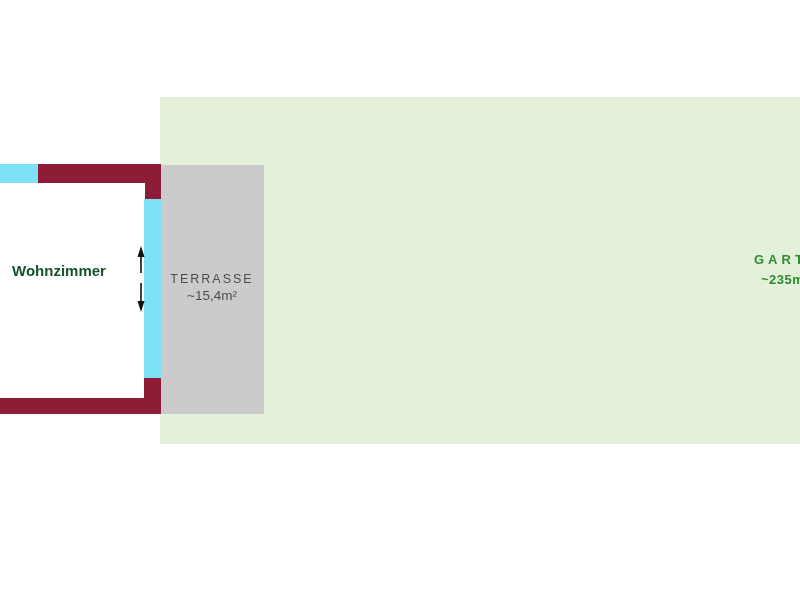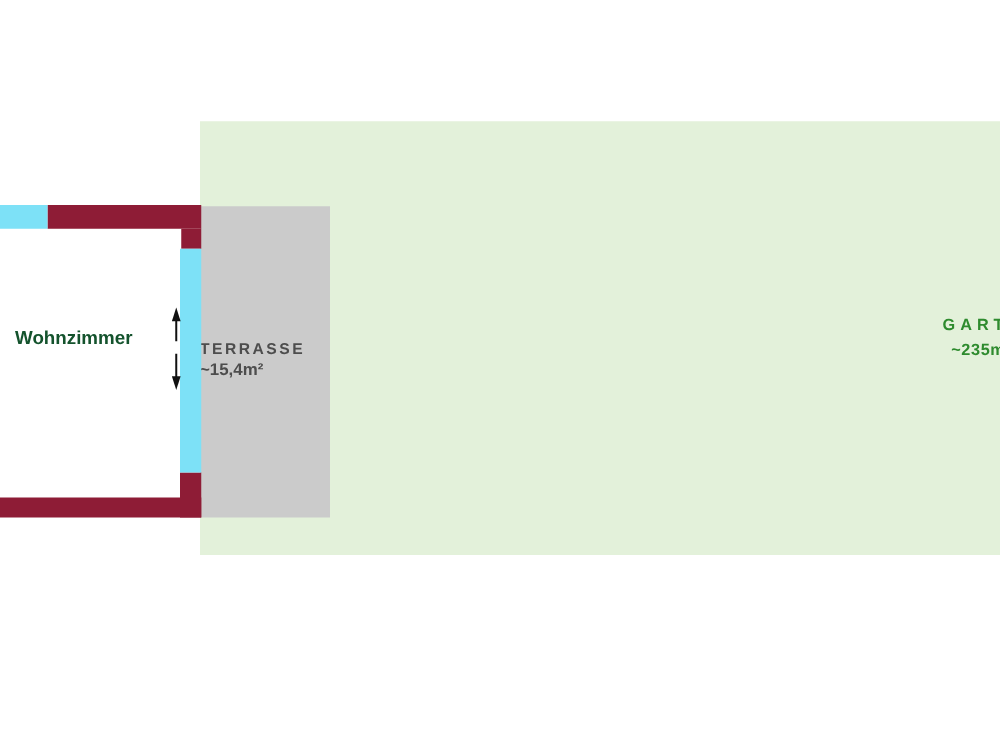--- a/index.html
+++ b/index.html
@@ -34,22 +34,23 @@
     position: absolute;
     left: 160px; top: 165px;
     width: 104px; height: 249px;
     background: #cbcbcb;
     z-index: 2;
   }
   .terrace-label {
     position: absolute;
     left: 0; top: 107px;
     width: 104px;
+    text-align: center;
     color: #4d4d4d;
-    font-weight: bold;
+    font-weight: normal;
     white-space: nowrap;
   }
   .terrace-name { font-size: 12.5px; line-height: 15px; letter-spacing: 2px; }
   .terrace-area { font-size: 13.5px; line-height: 15px; margin-top: 1px; }
   
   .wall { position: absolute; background: #8e1c36; z-index: 3; }
   .wall-top          { left: 38px;  top: 164px; width: 123px; height: 19px; }
   .wall-corner-right { left: 145px; top: 183px; width: 16px;  height: 16px; }
   .wall-right-bottom { left: 144px; top: 378px; width: 17px;  height: 36px; }
   .wall-bottom       { left: 0px;   top: 398px; width: 161px; height: 16px; }

